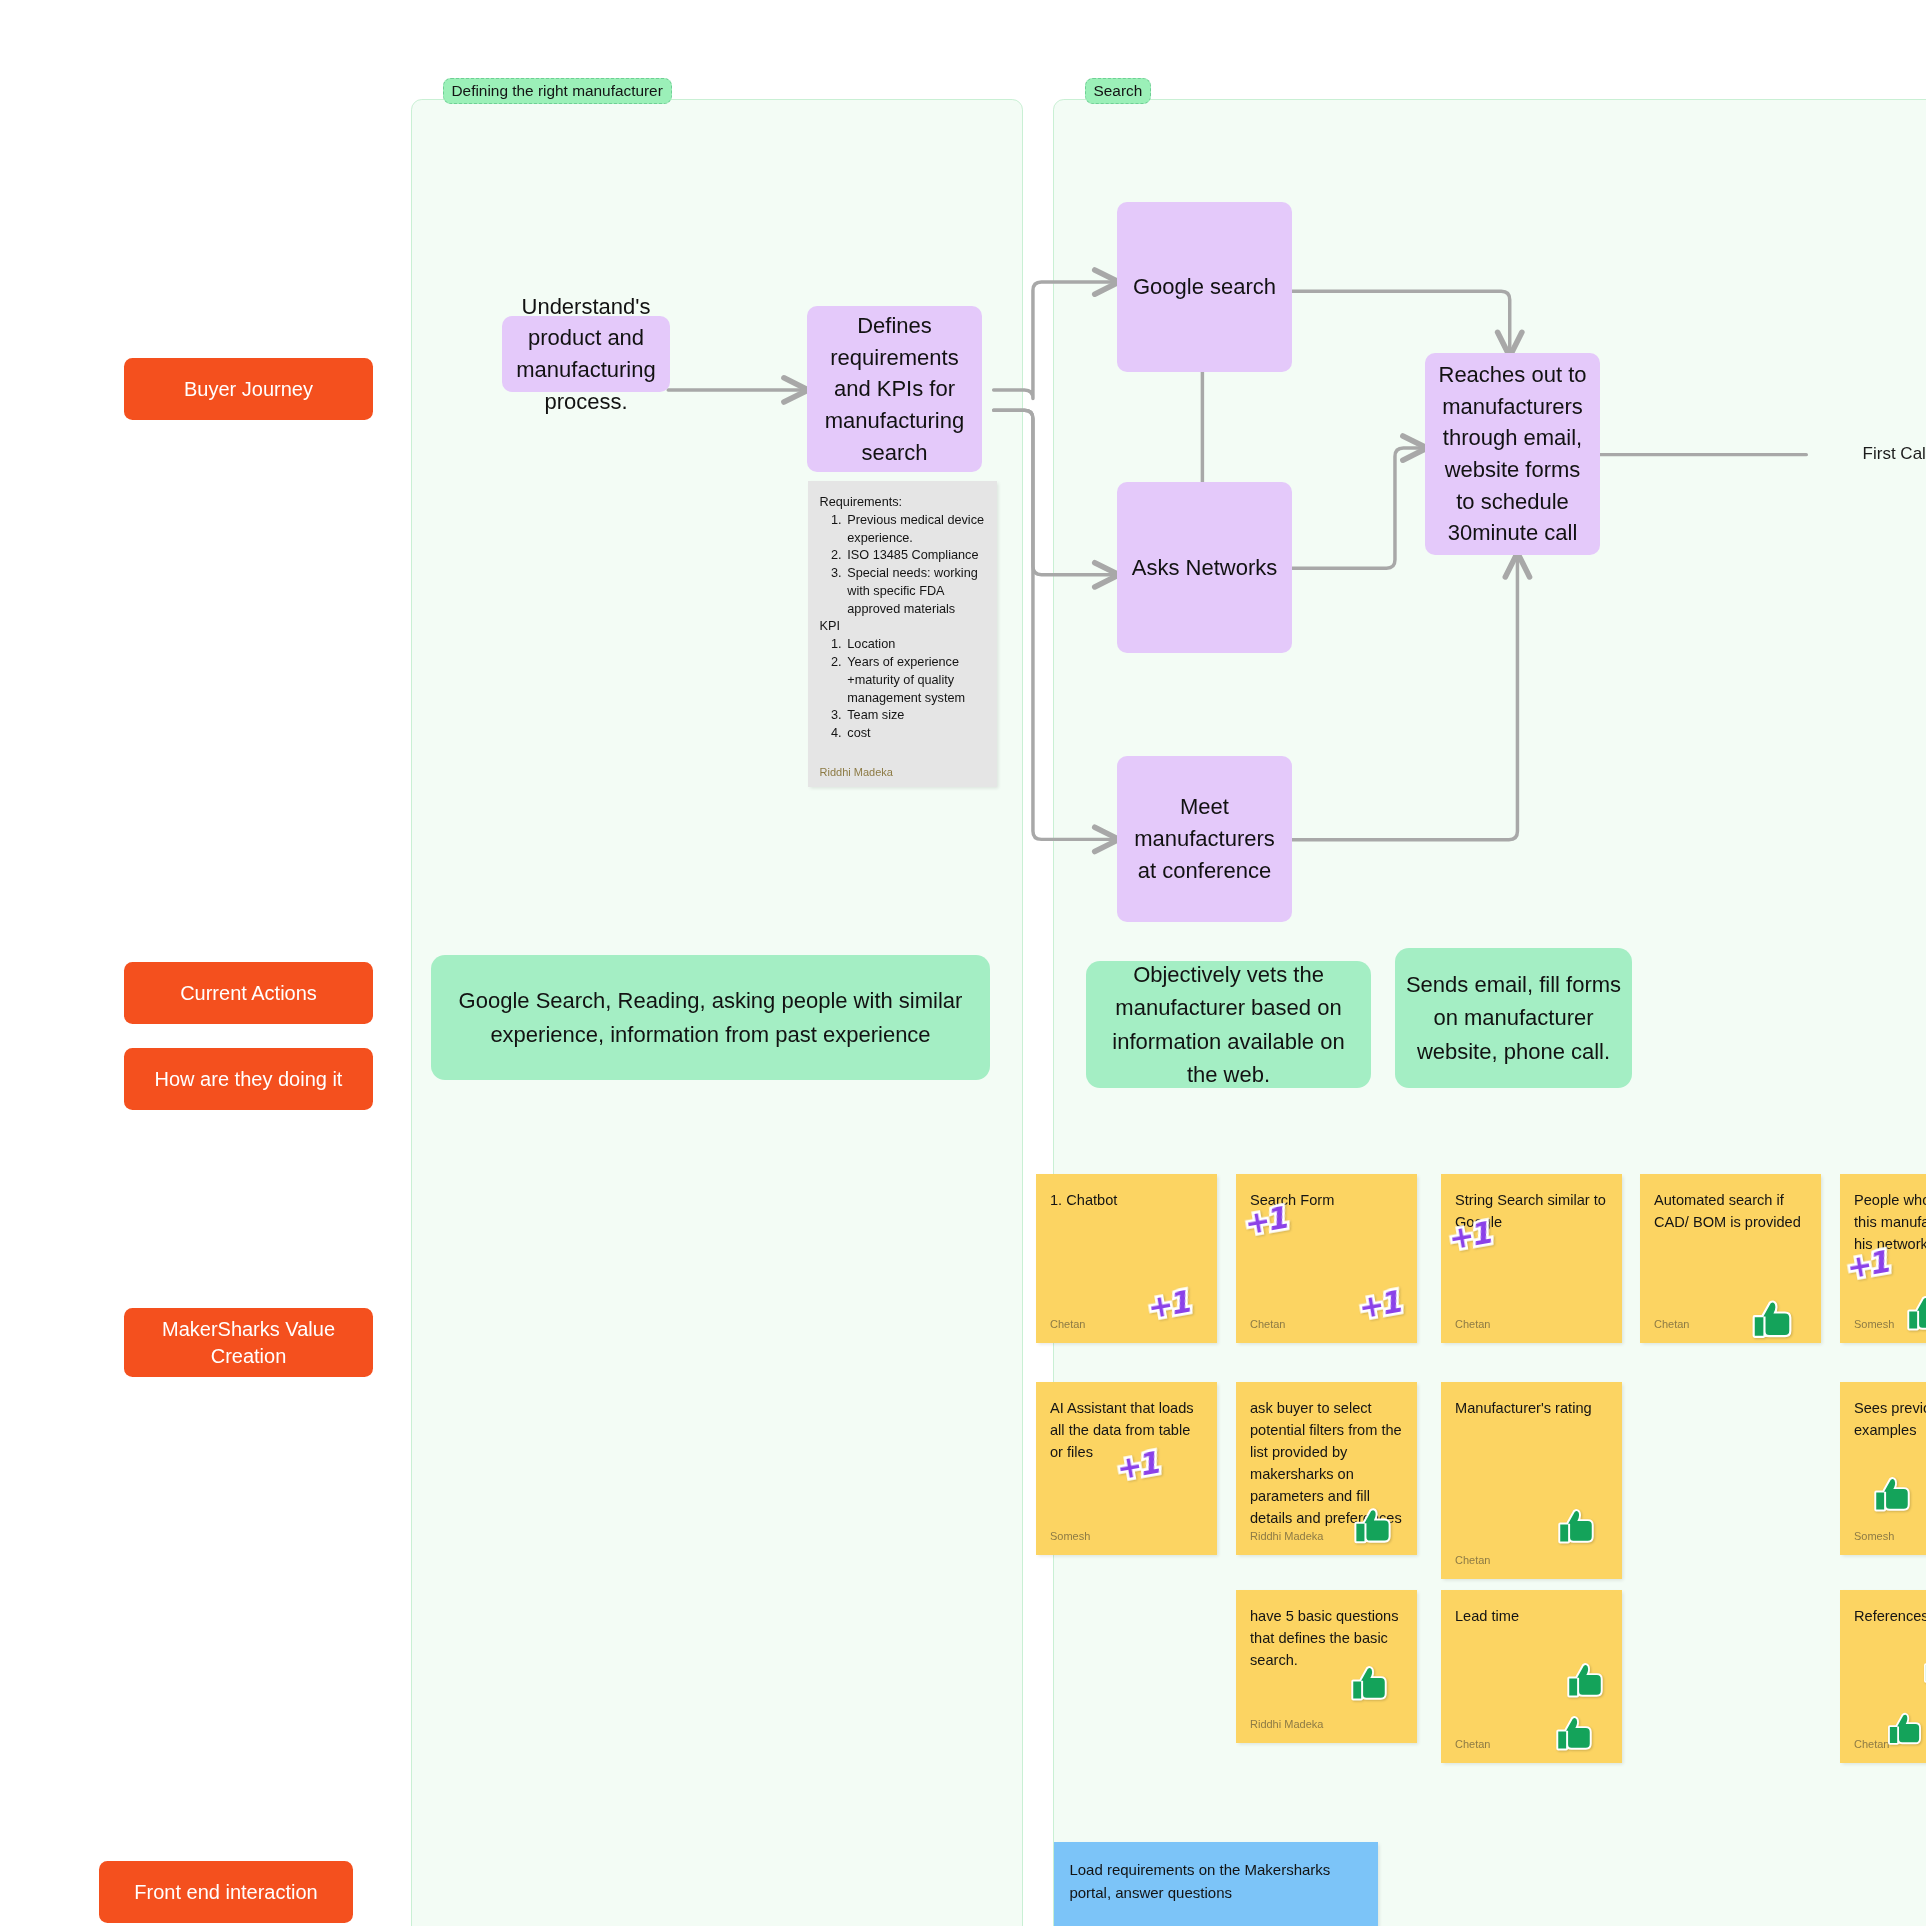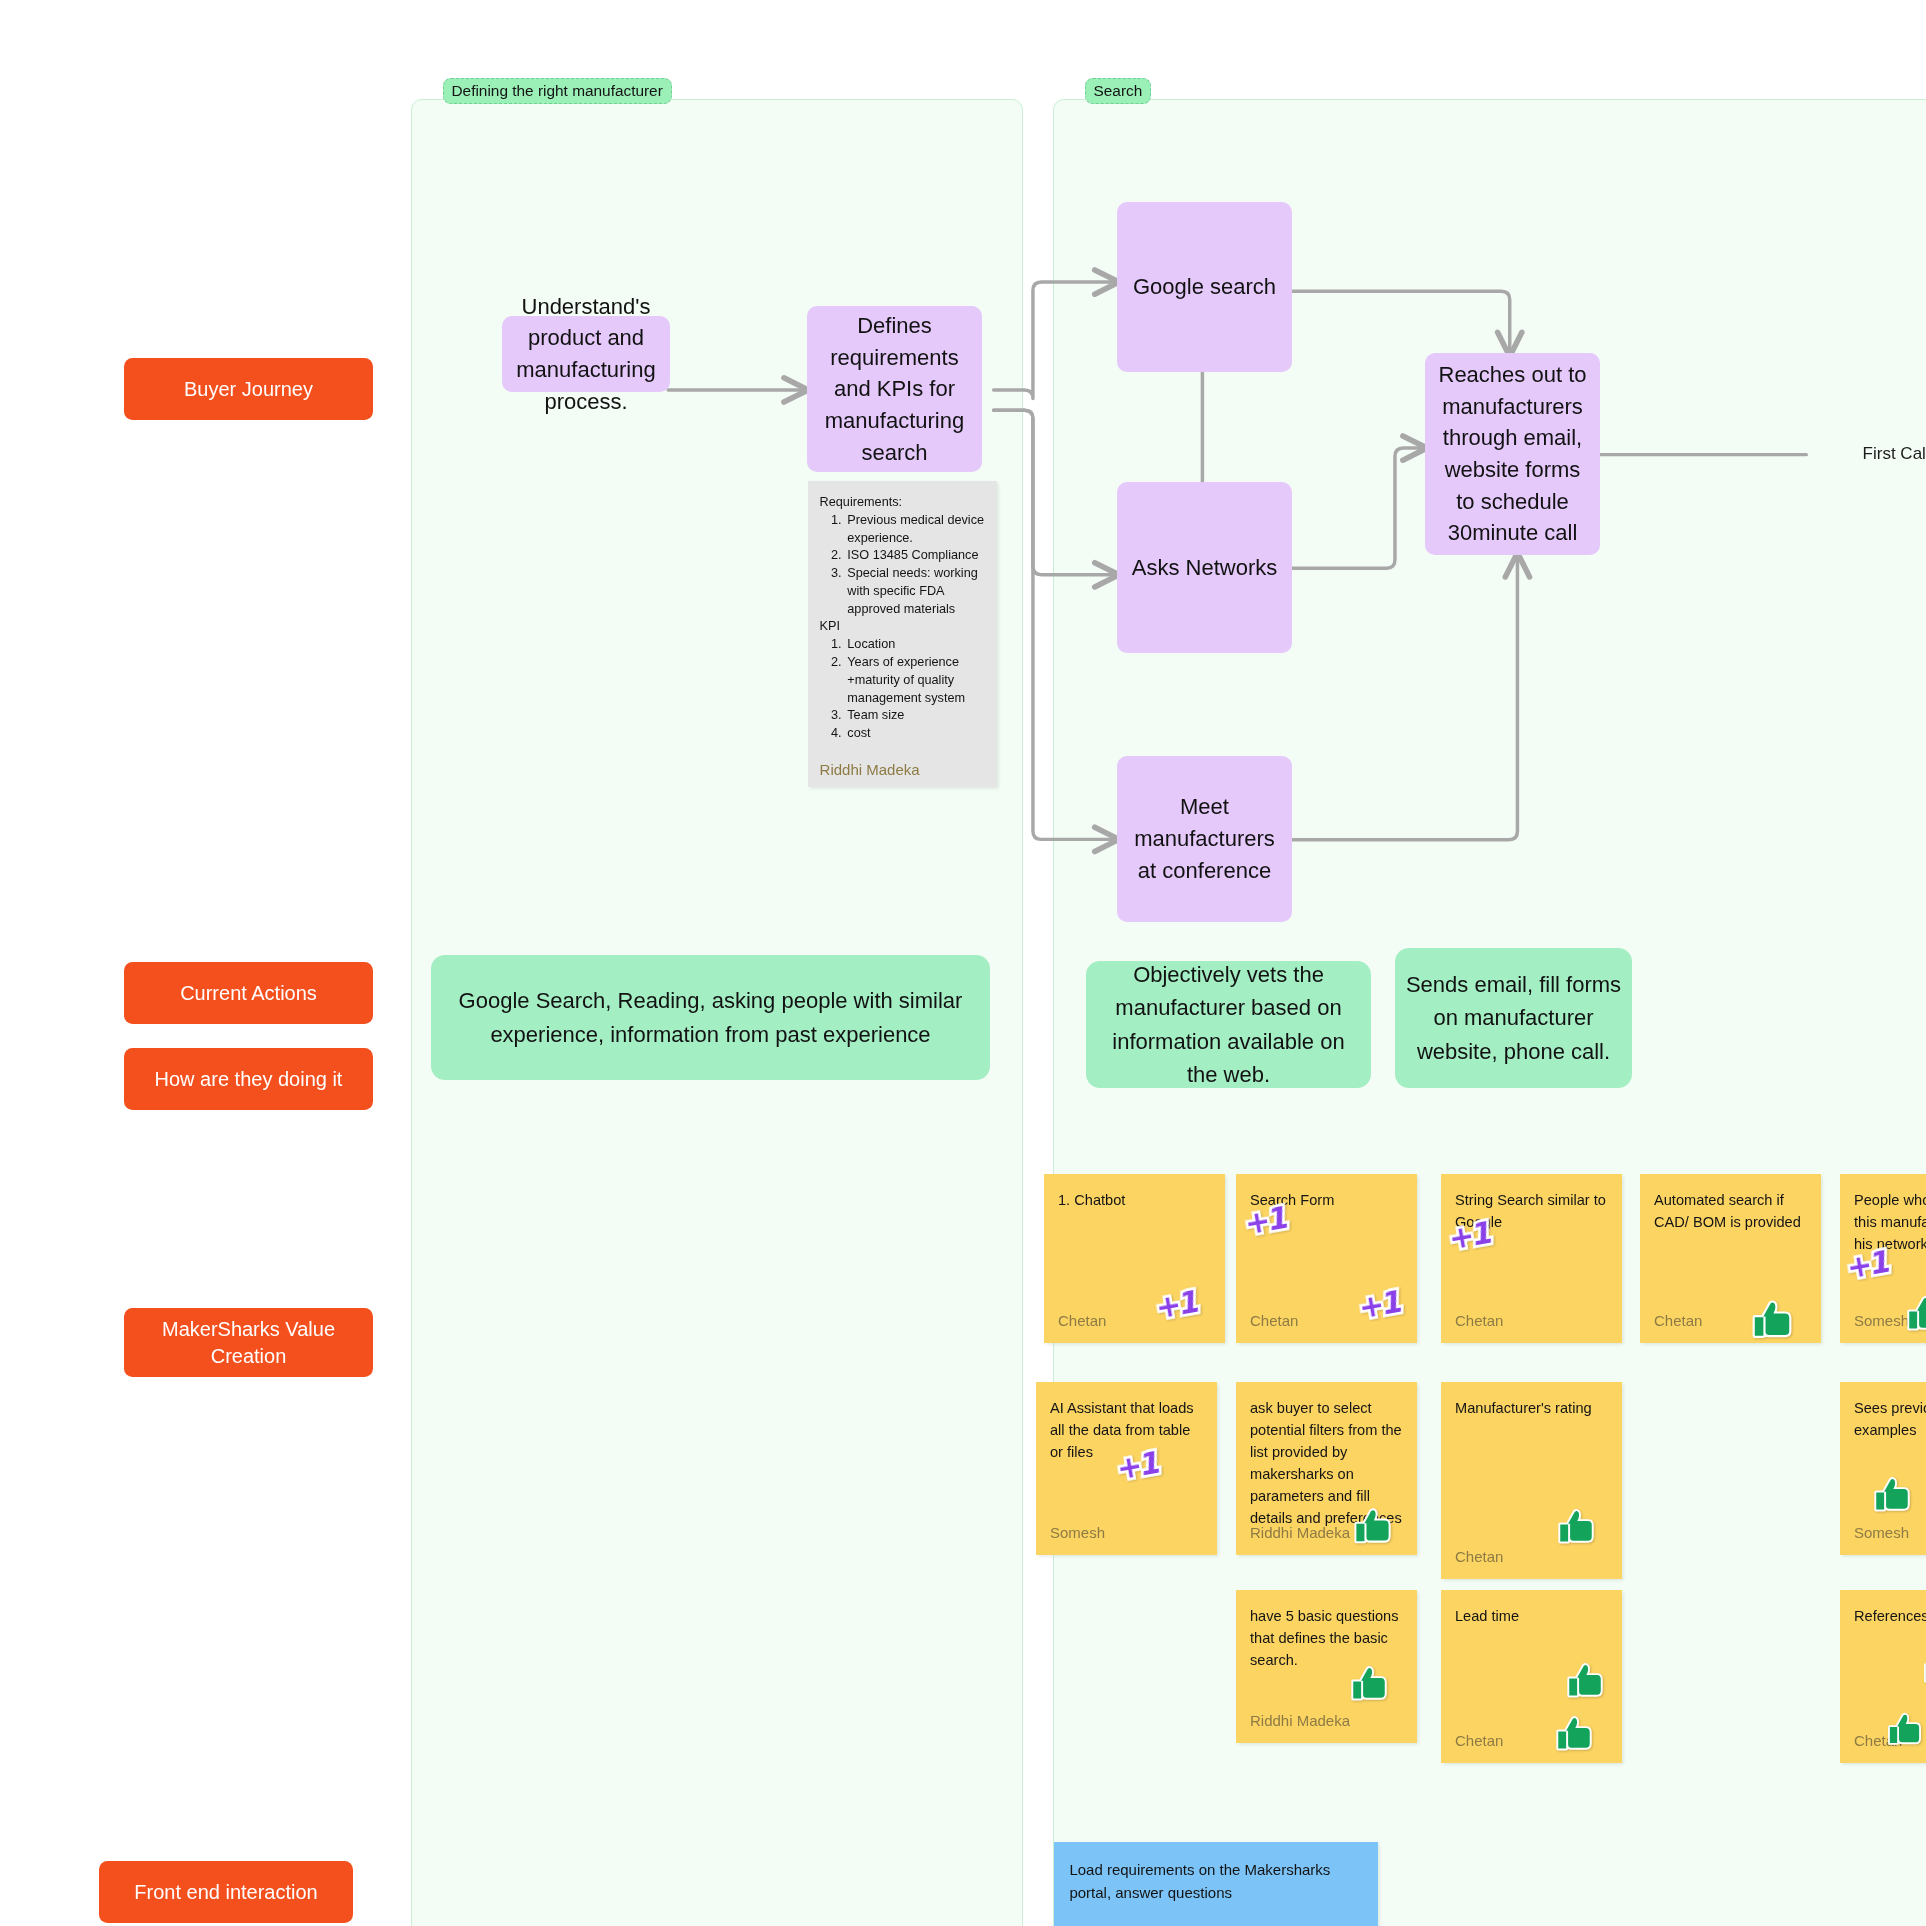--- a/index.html
+++ b/index.html
@@ -83,21 +83,21 @@
     box-shadow: 1.9px 2.3px 3.5px rgba(0,0,0,0.10);
     padding: 14.6px 14px 10.8px 14px;
     color: #141414;
     font-size: 14.6px;
     line-height: 1.52;
     overflow: hidden;
   }
   .note-author {
     position: absolute;
     left: 14px; bottom: 10px;
-    font-size: 15px;
+    font-size: 11px;
     color: #8d7b45;
     text-align: right;
   }
 
   
   .req-note {
     position: absolute;
     background: #e5e5e5;
     box-shadow: 1.9px 2.3px 3.5px rgba(0,0,0,0.10);
     padding: 13px 11.6px 8.5px 11.6px;
@@ -225,21 +225,21 @@
     </ol>
     <div class="note-author" style="left:11.6px; bottom:7px;">Riddhi Madeka</div>
   </div>
 
   <div class="gbox" style="left:431px; top:955px; width:559px; height:125px;">Google Search, Reading, asking people with similar experience, information from past experience</div>
 
   <div class="gbox" style="left:1086px; top:961px; width:285px; height:127px;">Objectively vets the manufacturer based on information available on the web.</div>
 
   <div class="gbox" style="left:1395px; top:948px; width:237px; height:140px;">Sends email, fill forms on manufacturer website, phone call.</div>
 
-  <div class="note" style="left:1036px; top:1174px; width:181px; height:169px;margin-left:8px;">
+  <div class="note" style="left:1036px; top:1174px; width:181px; height:169px;">
     <div>1. Chatbot</div>
     <div class="note-author">Chetan</div>
     <div class="sticker plus1" style="left:112px; top:116px;">+1</div>
   </div>
 
   <div class="note" style="left:1236px; top:1174px; width:181px; height:169px;">
     <div>Search Form</div>
     <div class="note-author">Chetan</div>
     <div class="sticker plus1" style="left:8.5px; top:32px;">+1</div>
     <div class="sticker plus1" style="left:123px; top:116px;">+1</div>

